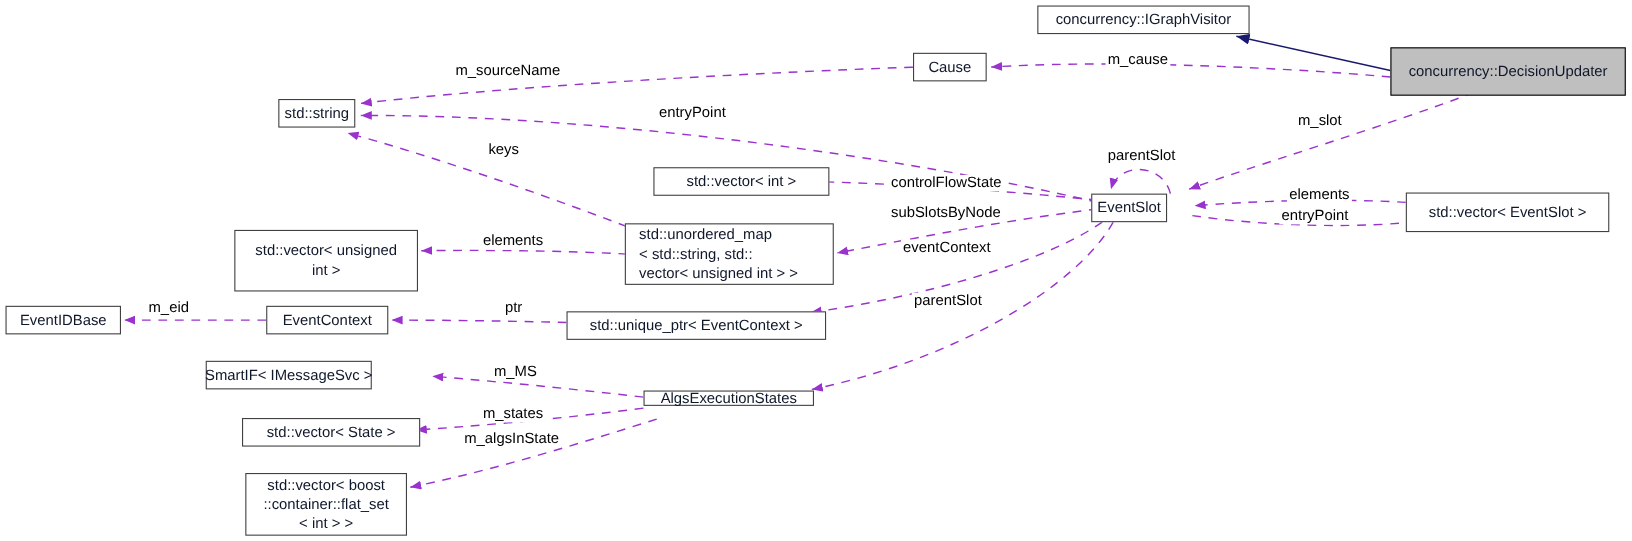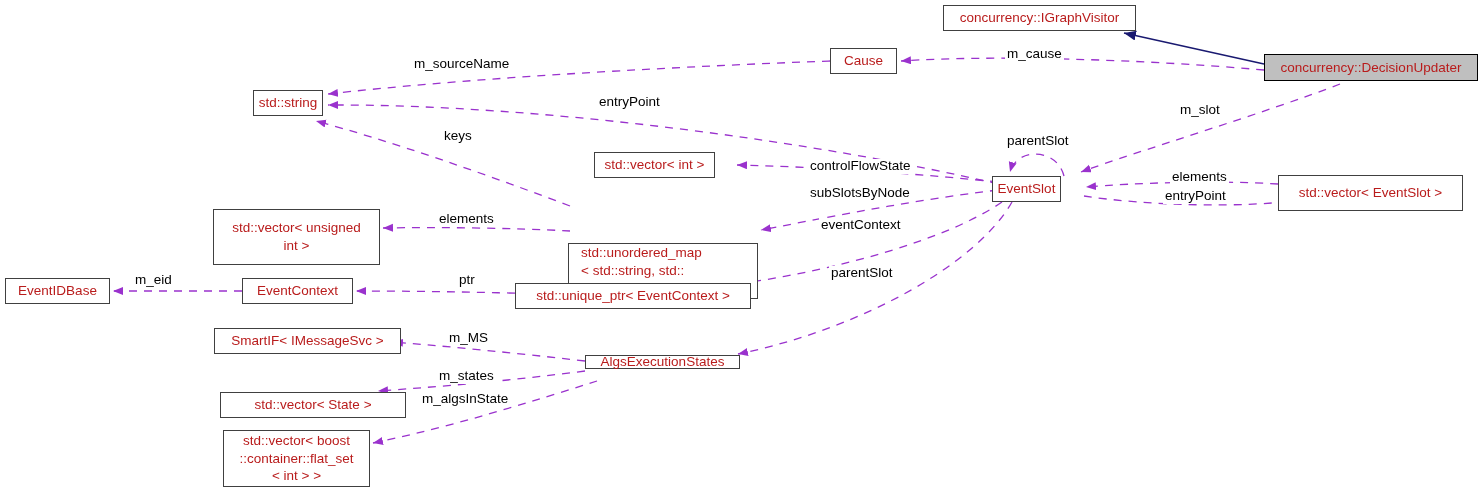--- a/index.html
+++ b/index.html
@@ -5,27 +5,27 @@
   html,body { margin:0; padding:0; background:#ffffff; }
   .canvas {
     position:relative; width:1484px; height:492px; background:#ffffff;
     font-family:"Liberation Sans", sans-serif; overflow:hidden;
   }
   .edges { position:absolute; left:0; top:0; }
   .edge { fill:none; stroke-width:1.3px; stroke-dasharray:8 7; }
   .edge.solid { stroke-dasharray:none; stroke-width:1.4px; }
   .node {
     position:absolute; box-sizing:border-box; background:#ffffff;
-    border:1.4px solid #404040; color:#b91c1c;
+    border:1.4px solid #404040; color:#0f172a;
     display:flex; flex-direction:column; align-items:center; justify-content:center;
     font-size:13.5px; line-height:1.32; text-align:center; white-space:nowrap;
     padding:0 3px;
   }
   .node.highlight { background:#bfbfbf; border-color:#000; }
-  .node.left-align { align-items:flex-start; text-align:right; padding-left:12px;margin-top:40px; }
+  .node.left-align { align-items:flex-start; text-align:right; padding-left:12px; }
   .elabel {
     position:absolute; background:#ffffff; color:#000;
     font-size:13.5px; line-height:1.1; padding:0 2px; white-space:nowrap;
   }
 </style>
 </head>
 <body>
 
 <div class="canvas">
 
@@ -58,33 +58,33 @@
     <path class="edge" d="M 242,291 L 113,291" marker-end="url(#arrow-usage)" stroke="#9a32cd"></path>
     <path class="edge" d="M 585,361 C 515,353 455,347 393,342" marker-end="url(#arrow-usage)" stroke="#9a32cd"></path>
     <path class="edge" d="M 585,371 C 515,380 450,386 378,391" marker-end="url(#arrow-usage)" stroke="#9a32cd"></path>
     <path class="edge" d="M 597,381 C 530,402 455,426 373,443" marker-end="url(#arrow-usage)" stroke="#9a32cd"></path>
   </svg>
 
   <div class="node" style="left:943px;top:5px;width:193px;height:26px">
     <span>concurrency::IGraphVisitor</span>
   </div>
 
-  <div class="node highlight" style="left:1264px;top:54px;width:214px;height:27px">
+  <div class="node highlight" style="left:1264px;top:43px;width:214px;height:44px">
     <span>concurrency::DecisionUpdater</span>
   </div>
 
   <div class="node" style="left:830px;top:48px;width:67px;height:26px">
     <span>Cause</span>
   </div>
 
   <div class="node" style="left:253px;top:90px;width:70px;height:26px">
     <span>std::string</span>
   </div>
 
-  <div class="node" style="left:594px;top:152px;width:121px;height:26px">
+  <div class="node" style="left:594px;top:152px;width:160px;height:26px">
     <span>std::vector&lt; int &gt;</span>
   </div>
 
   <div class="node left-align" style="left:568px;top:203px;width:190px;height:56px">
     <span>std::unordered_map</span>
     <span>&lt; std::string, std::</span>
     <span>vector&lt; unsigned int &gt; &gt;</span>
   </div>
 
   <div class="node" style="left:213px;top:209px;width:167px;height:56px">
@@ -97,25 +97,25 @@
   </div>
 
   <div class="node" style="left:242px;top:278px;width:111px;height:26px">
     <span>EventContext</span>
   </div>
 
   <div class="node" style="left:515px;top:283px;width:236px;height:26px">
     <span>std::unique_ptr&lt; EventContext &gt;</span>
   </div>
 
-  <div class="node" style="left:214px;top:328px;width:187px;height:26px">
+  <div class="node" style="left:187px;top:328px;width:151px;height:26px">
     <span>SmartIF&lt; IMessageSvc &gt;</span>
   </div>
 
-  <div class="node" style="left:220px;top:392px;width:186px;height:26px">
+  <div class="node" style="left:220px;top:380px;width:162px;height:26px">
     <span>std::vector&lt; State &gt;</span>
   </div>
 
   <div class="node" style="left:223px;top:430px;width:147px;height:57px">
     <span>std::vector&lt; boost</span>
     <span>::container::flat_set</span>
     <span>&lt; int &gt; &gt;</span>
   </div>
 
   <div class="node" style="left:585px;top:355px;width:155px;height:14px">

